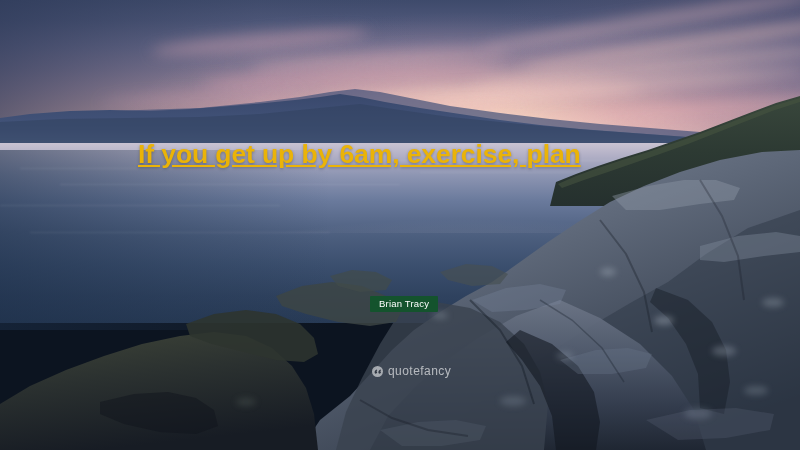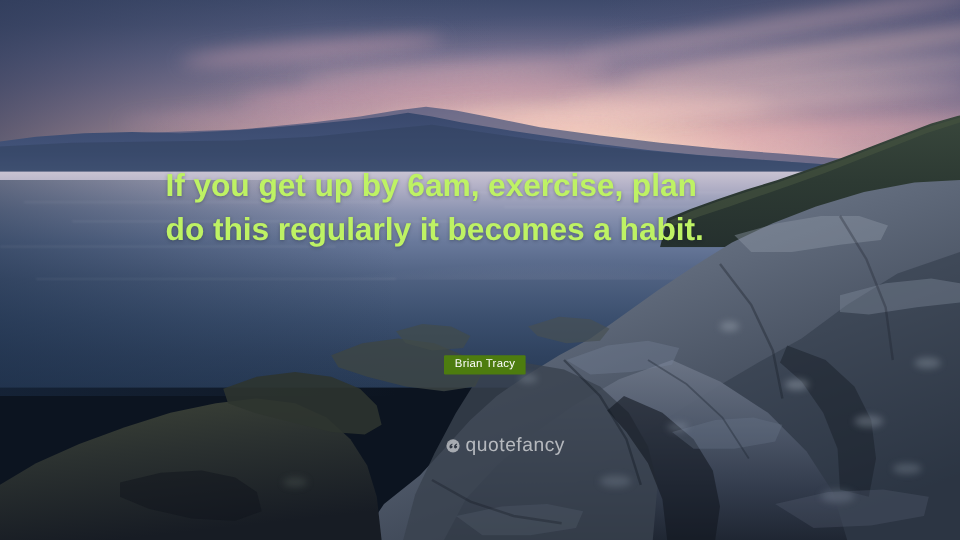--- a/index.html
+++ b/index.html
@@ -183,36 +183,37 @@
 
   
   .quote {
     position: absolute;
     left: 138px;
     top: 136px;
     width: 548px;
     z-index: 40;
   }
   .quote-line {
-    color: #bef264;
+    color: #eab308;
     font-size: 26.5px;
     font-weight: bold;
     line-height: 37px;
     letter-spacing: -0.1px;
     white-space: nowrap;
     text-shadow: 0 1px 3px rgba(20,25,40,0.34);
+    text-decoration: underline;
   }
 
   
   .author-badge {
     position: absolute;
     left: 370px;
     top: 296px;
     padding: 2px 9px 3px 9px;
-    background: #4d7c0f;
+    background: #14532d;
     color: #ffffff;
     font-size: 9.5px;
     font-weight: normal;
     letter-spacing: 0.2px;
     line-height: 11px;
     z-index: 41;
     border-radius: 1px;
   }
 
   
@@ -231,21 +232,21 @@
     height: 11px;
     border-radius: 50%;
     background: rgba(255,255,255,0.88);
     display: flex;
     align-items: center;
     justify-content: center;
   }
   .wm-badge svg { display: block; }
   .wm-text {
     color: #ffffff;
-    font-size: 16px;
+    font-size: 12px;
     letter-spacing: 0.45px;
     line-height: 11px;
   }
 </style>
 </head>
 <body>
 
 <div id="stage">
 
   <div class="sky"></div>
@@ -399,21 +400,20 @@
   <div class="rock-spec" style="left:762px; top:298px; width:22px; height:9px;  background:rgba(186,196,210,0.28);"></div>
   <div class="rock-spec" style="left:500px; top:396px; width:26px; height:10px; background:rgba(150,162,178,0.26);"></div>
   <div class="rock-spec" style="left:556px; top:352px; width:18px; height:8px;  background:rgba(170,182,196,0.26);"></div>
   <div class="rock-spec" style="left:684px; top:408px; width:28px; height:11px; background:rgba(160,172,188,0.24);"></div>
   <div class="rock-spec" style="left:432px; top:312px; width:16px; height:7px;  background:rgba(176,188,200,0.26);"></div>
   <div class="rock-spec" style="left:236px; top:398px; width:20px; height:8px;  background:rgba(120,130,124,0.22);"></div>
   <div class="rock-spec" style="left:744px; top:386px; width:24px; height:9px;  background:rgba(176,188,202,0.24);"></div>
 
   <div class="quote">
     <div class="quote-line">If you get up by 6am, exercise, plan</div>
-    <div class="quote-line">do this regularly it becomes a habit.</div>
   </div>
 
   <div class="author-badge">Brian Tracy</div>
 
   <div class="watermark">
     <span class="wm-badge">
       <svg width="8" height="8" viewBox="0 0 8 8">
         <path d="M1.1,5.6 C0.5,5.0 0.4,4.0 0.9,3.1 C1.3,2.3 2.0,1.8 2.9,1.6
                  L3.2,2.4 C2.6,2.6 2.2,3.0 2.1,3.4 C2.5,3.3 2.9,3.5 3.1,3.9
                  C3.3,4.4 3.1,5.0 2.6,5.3 C2.2,5.6 1.5,5.9 1.1,5.6 Z" fill="#2a2f3a"></path>

